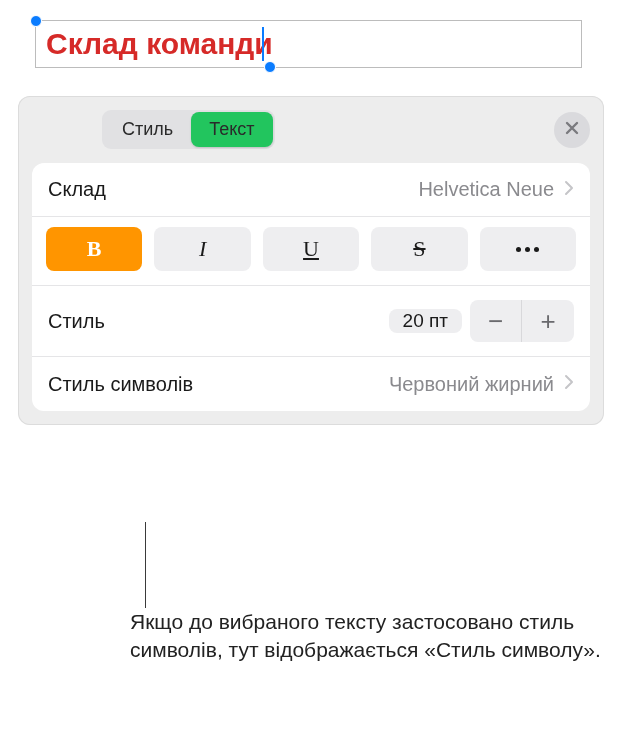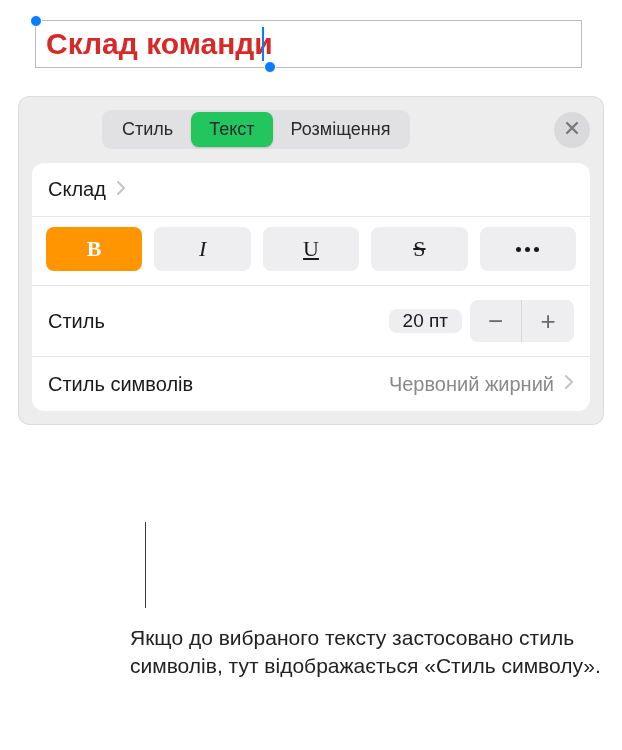--- a/index.html
+++ b/index.html
@@ -182,21 +182,20 @@
       background: #d62a28;
     }
     .callout {
       position: absolute;
       left: 130px;
       top: 608px;
       width: 490px;
       font-size: 21px;
       color: #222;
       line-height: 1.35;
-      margin-top: 16px;
     }
     .callout-line {
       position: absolute;
       width: 1px;
       background: #3a3a3a;
       left: 145px;
       top: 522px;
       height: 86px;
     }
     .more-dots {
@@ -217,35 +216,35 @@
     <div class="cursor-bar"></div>
     <div class="sel-handle br"></div>
   </div>
 </div>
 
 <div class="panel">
   <div class="panel-header">
     <div class="seg-control">
       <div class="seg-item">Стиль</div>
       <div class="seg-item active">Текст</div>
-      <div class="seg-item">Розміщення</div>
     </div>
     <div class="close-btn">
       <span>
         <svg viewBox="0 0 14 14">
             <path d="M2 2 L12 12 M12 2 L2 12" stroke="#7a7a7e" stroke-width="2.4" stroke-linecap="round"></path>
           </svg>
       </span>
     </div>
   </div>
 
   <div class="rows">
 
     <div class="row">
       <span class="row-label">Склад</span>
+      <span class="row-value">Helvetica Neue</span>
       <span class="chevron">
         <svg viewBox="0 0 10 16">
             <path d="M2 2 L8 8 L2 14" stroke="#c5c5c8" stroke-width="2" fill="none" stroke-linecap="round" stroke-linejoin="round"></path>
           </svg>
       </span>
     </div>
 
     <div class="format-row">
       <div class="fmt-btn active fmt-bold">B</div>
       <div class="fmt-btn fmt-italic">I</div>

